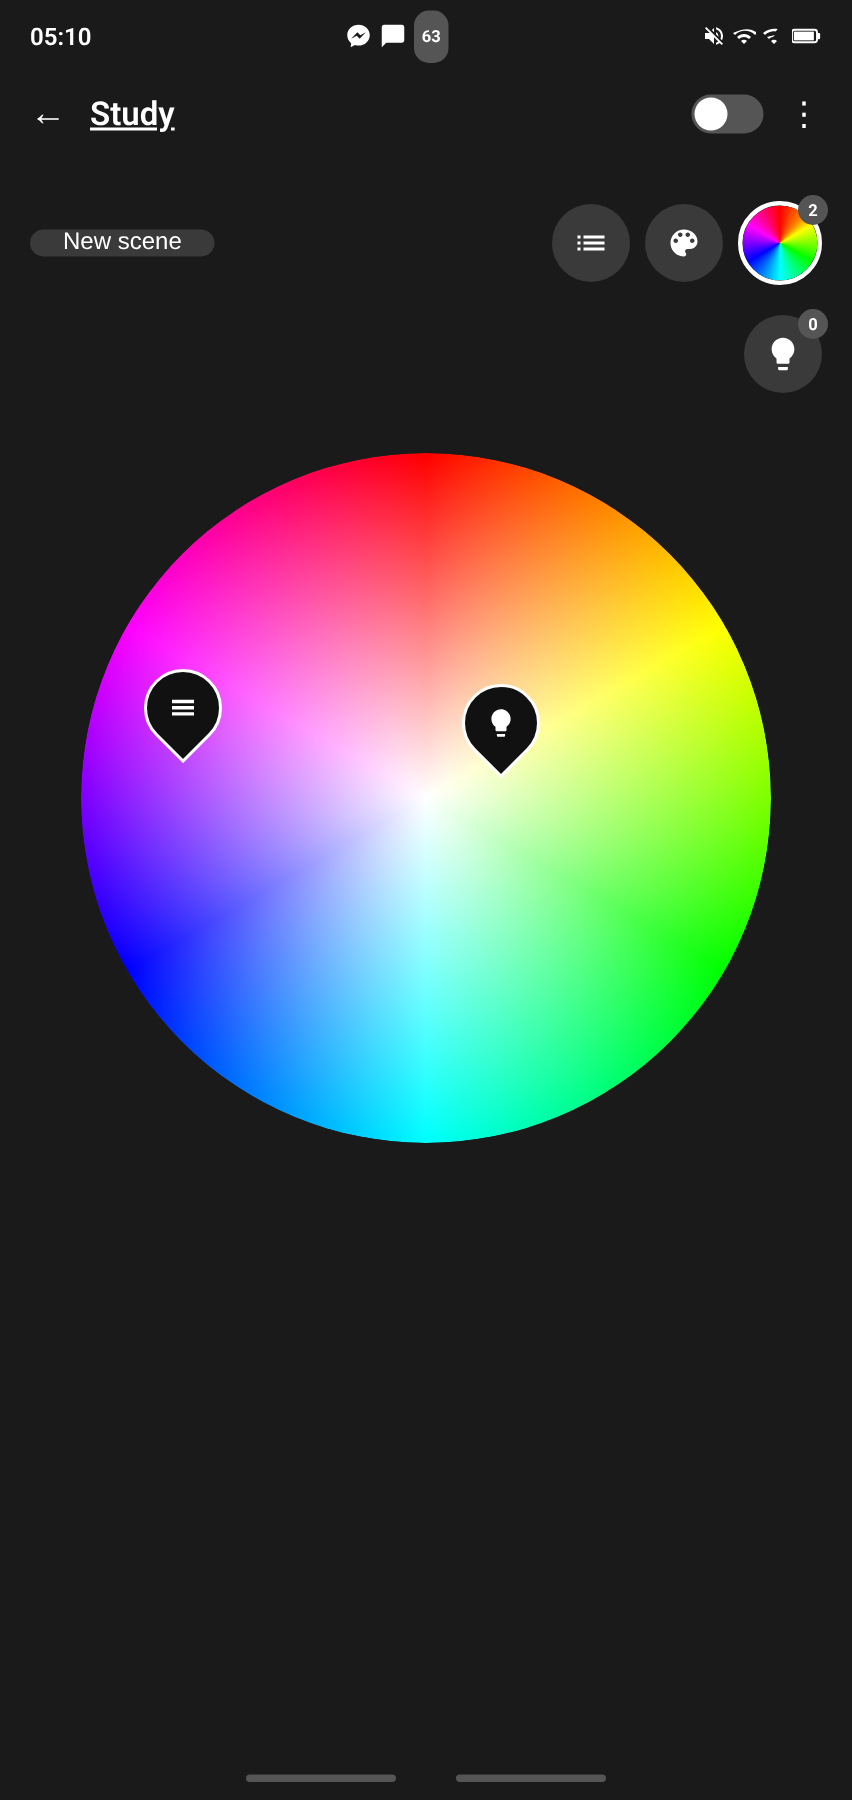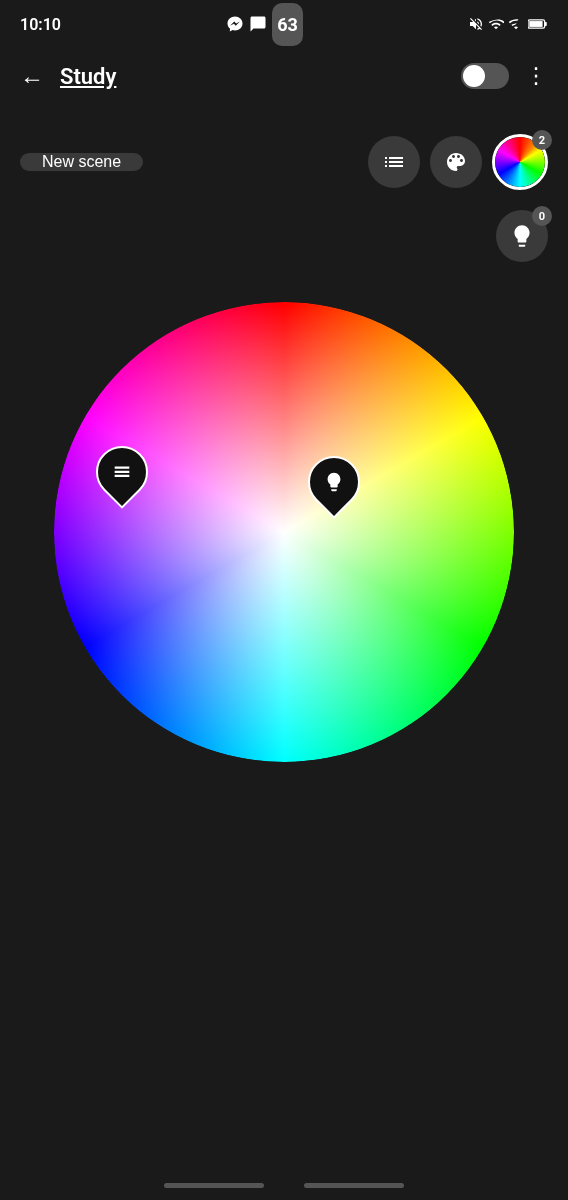--- a/index.html
+++ b/index.html
@@ -239,32 +239,32 @@
       height: 5px;
       background: #555;
       border-radius: 3px;
     }
 
   </style>
 </head>
 <body>
 
 <div class="status-bar">
-  <span class="status-time">10:10</span>
+  <span class="status-time">05:10</span>
   <div class="notif-icons">
 
     <svg width="18" height="18" viewBox="0 0 24 24" fill="white">
       <path d="M12 2C6.477 2 2 6.145 2 11.25c0 2.84 1.345 5.376 3.475 7.11L5 22l3.938-1.97A11.02 11.02 0 0012 20.5c5.523 0 10-4.145 10-9.25S17.523 2 12 2zm1.021 12.467l-2.552-2.724-4.979 2.724 5.479-5.818 2.615 2.724 4.917-2.724-5.48 5.818z"></path>
     </svg>
 
     <svg width="18" height="18" viewBox="0 0 24 24" fill="white">
       <path d="M20 2H4c-1.1 0-2 .9-2 2v18l4-4h14c1.1 0 2-.9 2-2V4c0-1.1-.9-2-2-2z"></path>
     </svg>
 
-    <span style="font-size:18px; font-weight:700; color:#fff; background:#555; border-radius:10px; padding:11px 5px;">63</span>
+    <span style="font-size:11px; font-weight:700; color:#fff; background:#555; border-radius:10px; padding:11px 5px;">63</span>
   </div>
   <div class="status-icon-group">
 
     <svg width="16" height="16" viewBox="0 0 24 24" fill="white">
       <path d="M16.5 12A4.5 4.5 0 0014 7.97V10.18L16.45 12.63C16.48 12.43 16.5 12.22 16.5 12zM19 12C19 12.94 18.8 13.82 18.46 14.64L19.97 16.15C20.63 14.91 21 13.5 21 12C21 7.72 18.01 4.14 14 3.23V5.29C16.89 6.15 19 8.83 19 12zM4.27 3L3 4.27L7.73 9H3V15H7L12 20V13.27L16.25 17.52C15.58 18.04 14.83 18.45 14 18.7V20.76C15.38 20.45 16.63 19.82 17.68 18.96L19.73 21L21 19.73L12 10.73L4.27 3zM12 4L9.91 6.09L12 8.18V4z"></path>
     </svg>
 
     <svg width="16" height="16" viewBox="0 0 24 24" fill="white">
       <path d="M1 9l2 2c5.52-5.52 14.48-5.52 20 0l2-2C19.93 3.93 11.07 3.93 1 9zm8 8l3 3 3-3c-1.65-1.66-4.34-1.66-6 0zm-4-4l2 2c2.76-2.76 7.24-2.76 10 0l2-2C15.14 9.14 8.87 9.14 5 13z"></path>
     </svg>

